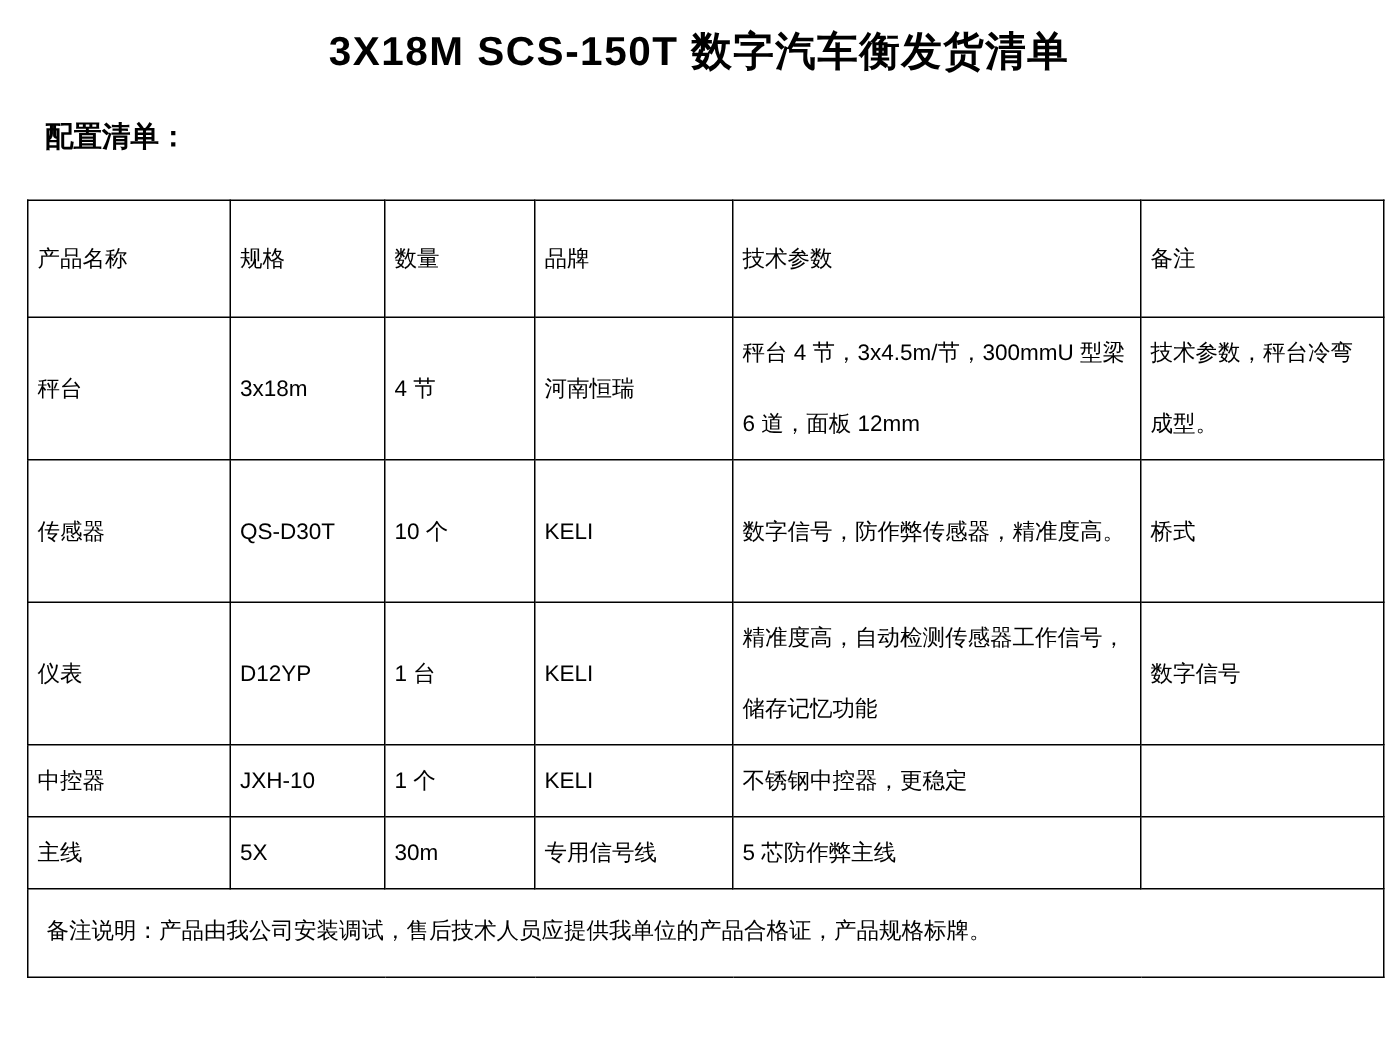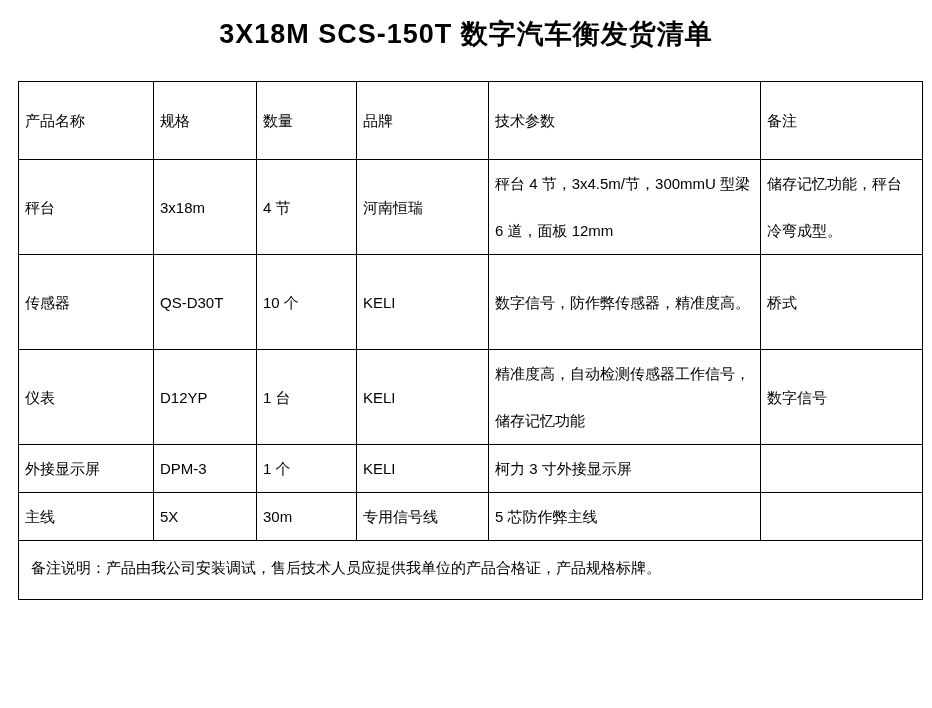--- a/index.html
+++ b/index.html
@@ -57,20 +57,21 @@
   col.c-tech  { width: 272px; }
   col.c-note  { width: 162px; }
 </style>
 </head>
 <body>
 
 <div class="page">
 
   <h1 class="title">3X18M SCS-150T 数字汽车衡发货清单</h1>
 
+  <div class="subtitle">配置清单：</div>
 
   <table class="spec-table">
     <colgroup>
       <col class="c-name">
         <col class="c-spec">
         <col class="c-qty">
       <col class="c-brand">
         <col class="c-tech">
         <col class="c-note">
     </colgroup>
@@ -84,44 +85,44 @@
         <th>备注</th>
       </tr>
     </thead>
     <tbody>
       <tr class="r-tall">
         <td>秤台</td>
         <td>3x18m</td>
         <td>4 节</td>
         <td>河南恒瑞</td>
         <td>秤台 4 节，3x4.5m/节，300mmU 型梁 6 道，面板 12mm</td>
-        <td>储存记忆功能，秤台冷弯成型。</td>
+        <td>技术参数，秤台冷弯成型。</td>
       </tr>
       <tr class="r-tall">
         <td>传感器</td>
         <td>QS-D30T</td>
         <td>10 个</td>
         <td>KELI</td>
         <td>数字信号，防作弊传感器，精准度高。</td>
         <td>桥式</td>
       </tr>
       <tr class="r-tall">
         <td>仪表</td>
         <td>D12YP</td>
         <td>1 台</td>
         <td>KELI</td>
         <td>精准度高，自动检测传感器工作信号，储存记忆功能</td>
         <td>数字信号</td>
       </tr>
       <tr class="r-short">
-        <td>外接显示屏</td>
-        <td>DPM-3</td>
+        <td>中控器</td>
+        <td>JXH-10</td>
         <td>1 个</td>
         <td>KELI</td>
-        <td>柯力 3 寸外接显示屏</td>
+        <td>不锈钢中控器，更稳定</td>
         <td></td>
       </tr>
       <tr class="r-short">
         <td>主线</td>
         <td>5X</td>
         <td>30m</td>
         <td>专用信号线</td>
         <td>5 芯防作弊主线</td>
         <td></td>
       </tr>

